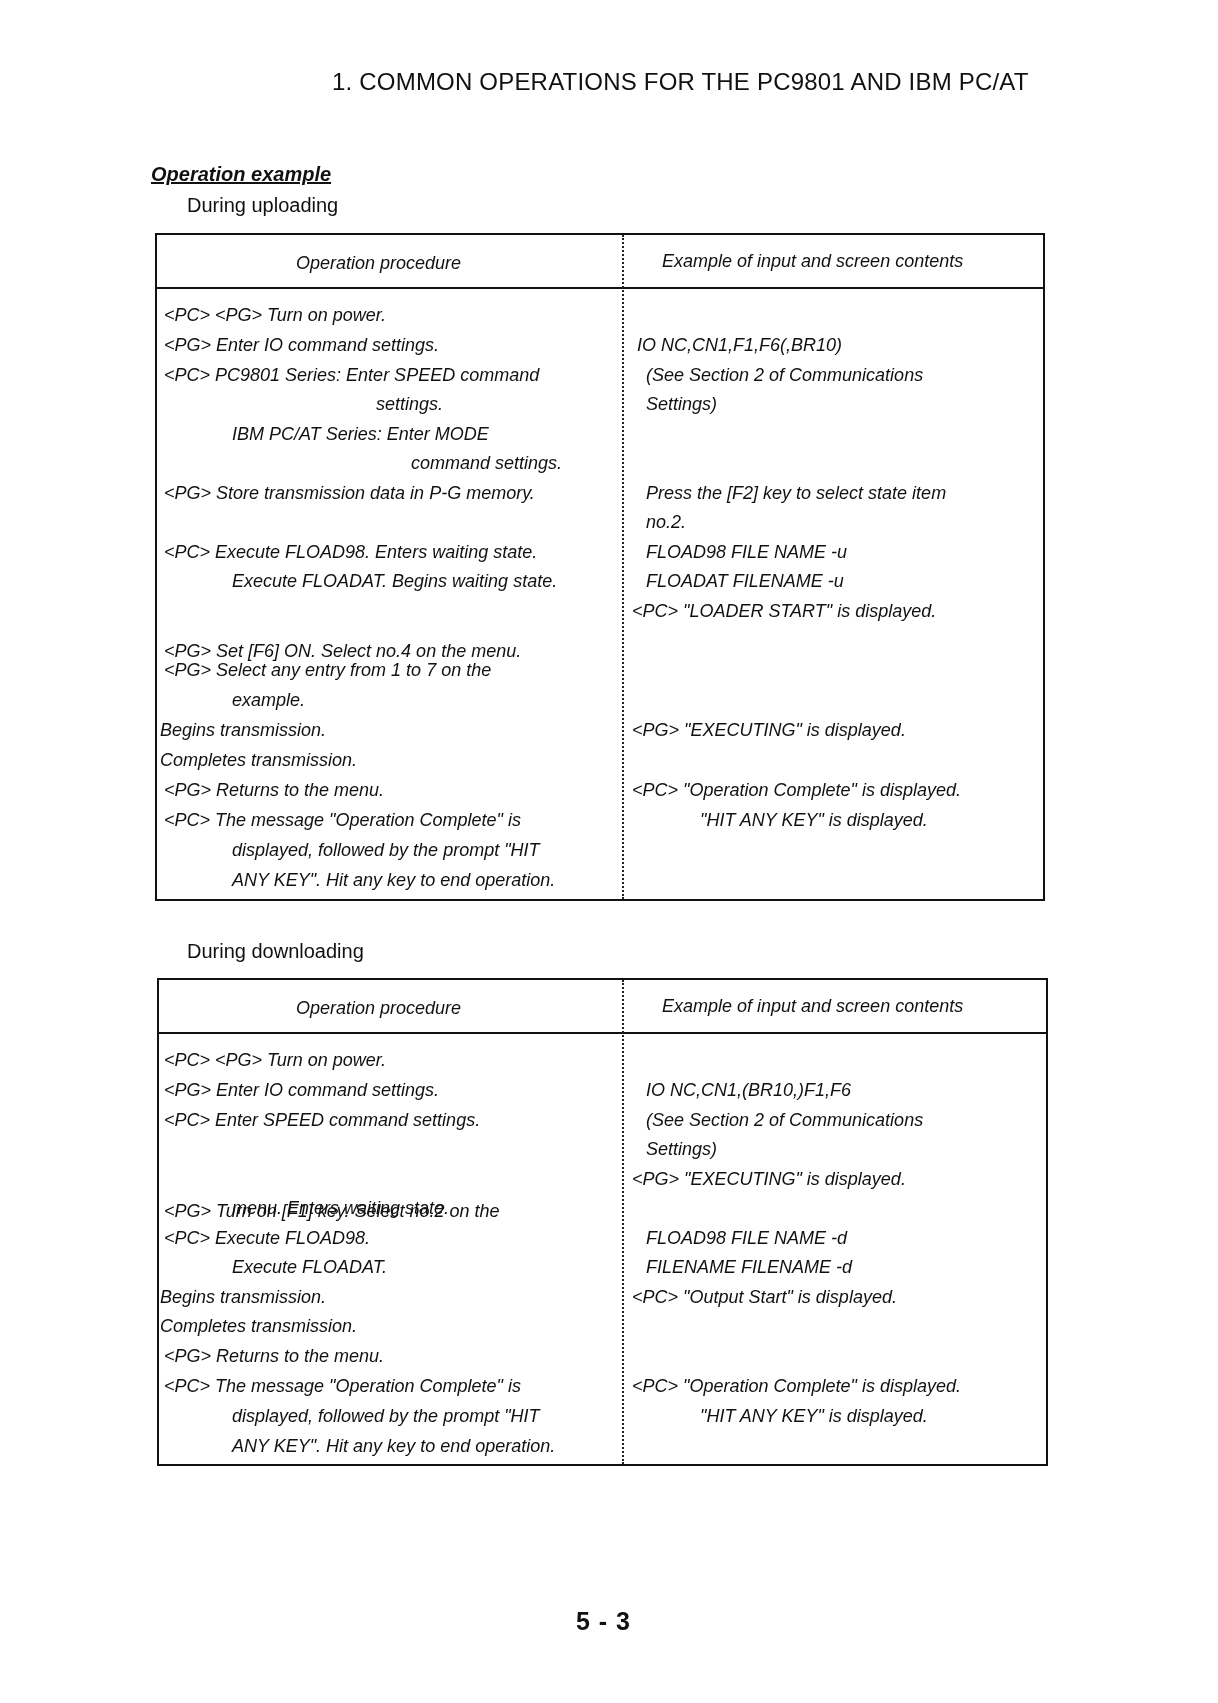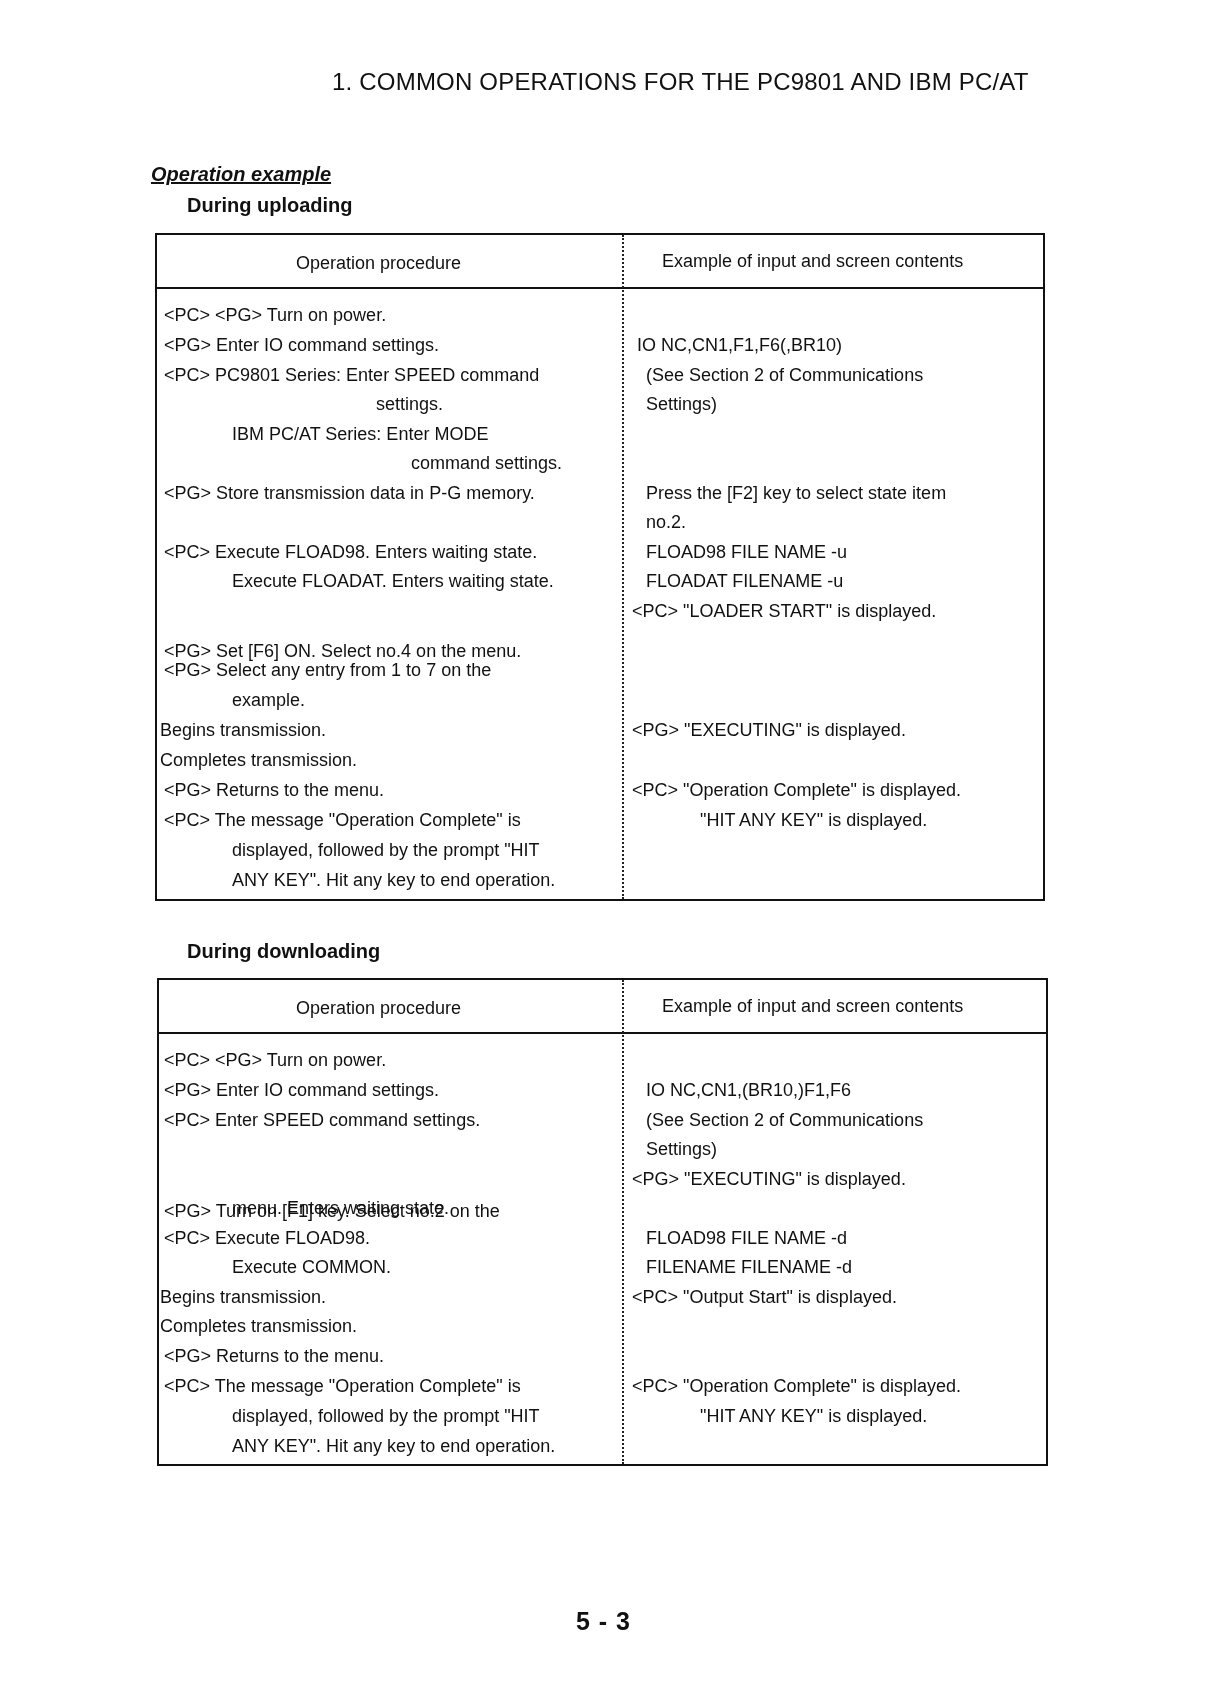--- a/index.html
+++ b/index.html
@@ -1,22 +1,22 @@
 <!DOCTYPE html>
 <html><head>
 <meta charset="utf-8">
 <style>
   html, body { margin:0; padding:0; background:#ffffff; }
   body { width:1218px; height:1703px; position:relative; overflow:hidden;
          font-family:"Liberation Sans", "DejaVu Sans", sans-serif; color:#111; }
   .abs { position:absolute; white-space:nowrap; }
   .page-title { left:332px; top:68px; font-size:24px; letter-spacing:0.2px; }
   .section-label { left:151px; top:163px; font-size:20px; font-style:italic; font-weight:bold; text-decoration:underline; }
-  .sub { font-size:20px; font-weight:bold; }
-  .table { position:absolute; border:2.5px solid #111; box-sizing:border-box; }
+  .sub { font-size:20px; font-weight:normal; }
+  .table { position:absolute; border:2.5px solid #111; box-sizing:border-box;font-style:italic; }
   .thead { position:absolute; left:0; right:0; top:0; border-bottom:2.5px solid #111; }
   .divider { position:absolute; top:0; bottom:0; width:0; border-left:2px dotted #222; }
   .th { position:absolute; font-size:18px; white-space:nowrap; }
   .line { position:absolute; font-size:18px; white-space:nowrap; }
   .page-num { left:576px; top:1607px; font-size:25px; font-weight:bold; letter-spacing:1px; }
 </style>
 </head>
 <body>
 
 <div class="abs page-title">1.  COMMON OPERATIONS FOR THE PC9801 AND IBM PC/AT</div>
@@ -31,21 +31,21 @@
   <div class="th" style="left:505px; top:16px;">Example of input and screen contents</div>
 
   <div class="line" style="left:7px; top:70px;">&lt;PC&gt; &lt;PG&gt;  Turn on power.</div>
   <div class="line" style="left:7px; top:100px;">&lt;PG&gt; Enter IO command settings.</div>
   <div class="line" style="left:7px; top:130px;">&lt;PC&gt; PC9801 Series: Enter SPEED command</div>
   <div class="line" style="left:219px; top:159px;">settings.</div>
   <div class="line" style="left:75px; top:189px;">IBM PC/AT Series:  Enter MODE</div>
   <div class="line" style="left:254px; top:218px;">command settings.</div>
   <div class="line" style="left:7px; top:248px;">&lt;PG&gt; Store transmission data in P-G memory.</div>
   <div class="line" style="left:7px; top:307px;">&lt;PC&gt; Execute FLOAD98.  Enters waiting state.</div>
-  <div class="line" style="left:75px; top:336px;">Execute FLOADAT.  Enters waiting state.</div>
+  <div class="line" style="left:75px; top:336px;">Execute FLOADAT.  Begins waiting state.</div>
   <div class="line" style="left:7px; top:395px;margin-top:11px;">&lt;PG&gt; Set [F6] ON.  Select no.4 on the menu.</div>
   <div class="line" style="left:7px; top:425px;">&lt;PG&gt; Select any entry from 1 to 7 on the</div>
   <div class="line" style="left:75px; top:455px;">example.</div>
   <div class="line" style="left:3px; top:485px;">Begins transmission.</div>
   <div class="line" style="left:3px; top:515px;">Completes transmission.</div>
   <div class="line" style="left:7px; top:545px;">&lt;PG&gt; Returns to the menu.</div>
   <div class="line" style="left:7px; top:575px;">&lt;PC&gt; The message "Operation Complete" is</div>
   <div class="line" style="left:75px; top:605px;">displayed, followed by the prompt "HIT</div>
   <div class="line" style="left:75px; top:635px;">ANY KEY".  Hit any key to end operation.</div>
 
@@ -69,21 +69,21 @@
   <div class="divider" style="left:463px;"></div>
   <div class="th" style="left:137px; top:18px;">Operation procedure</div>
   <div class="th" style="left:503px; top:16px;">Example of input and screen contents</div>
 
   <div class="line" style="left:5px; top:70px;">&lt;PC&gt; &lt;PG&gt;  Turn on power.</div>
   <div class="line" style="left:5px; top:100px;">&lt;PG&gt; Enter IO command settings.</div>
   <div class="line" style="left:5px; top:130px;">&lt;PC&gt; Enter SPEED command settings.</div>
   <div class="line" style="left:5px; top:189px;margin-top:32px;">&lt;PG&gt; Turn on [F1] key.  Select no.2 on the</div>
   <div class="line" style="left:73px; top:218px;">menu.  Enters waiting state.</div>
   <div class="line" style="left:5px; top:248px;">&lt;PC&gt; Execute FLOAD98.</div>
-  <div class="line" style="left:73px; top:277px;">Execute COMMON.</div>
+  <div class="line" style="left:73px; top:277px;">Execute FLOADAT.</div>
   <div class="line" style="left:1px; top:307px;">Begins transmission.</div>
   <div class="line" style="left:1px; top:336px;">Completes transmission.</div>
   <div class="line" style="left:5px; top:366px;">&lt;PG&gt; Returns to the menu.</div>
   <div class="line" style="left:5px; top:396px;">&lt;PC&gt; The message "Operation Complete" is</div>
   <div class="line" style="left:73px; top:426px;">displayed, followed by the prompt "HIT</div>
   <div class="line" style="left:73px; top:456px;">ANY KEY".  Hit any key to end operation.</div>
 
   <div class="line" style="left:487px; top:100px;">IO NC,CN1,(BR10,)F1,F6</div>
   <div class="line" style="left:487px; top:130px;">(See Section 2 of Communications</div>
   <div class="line" style="left:487px; top:159px;">Settings)</div>

